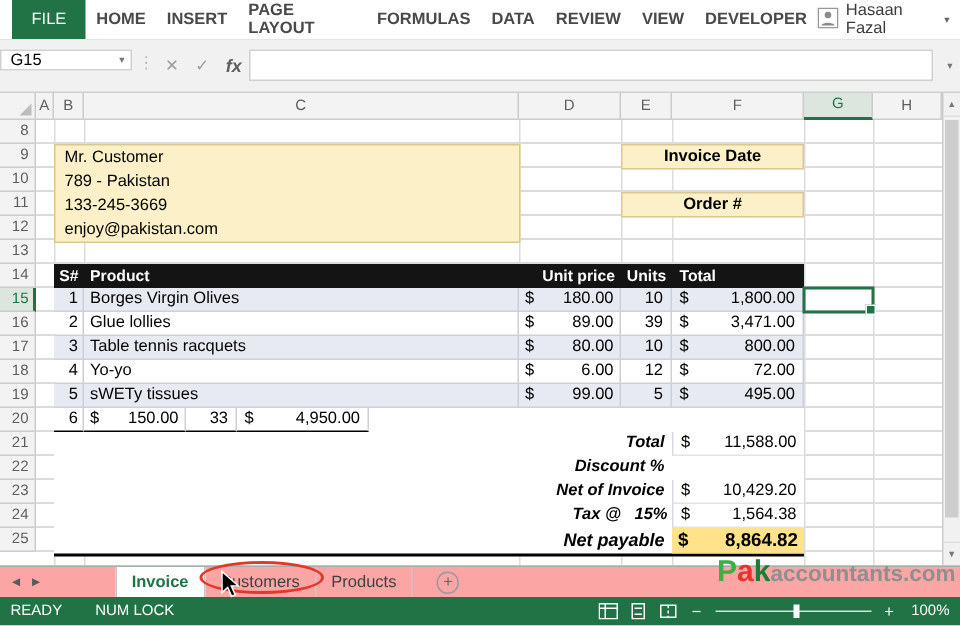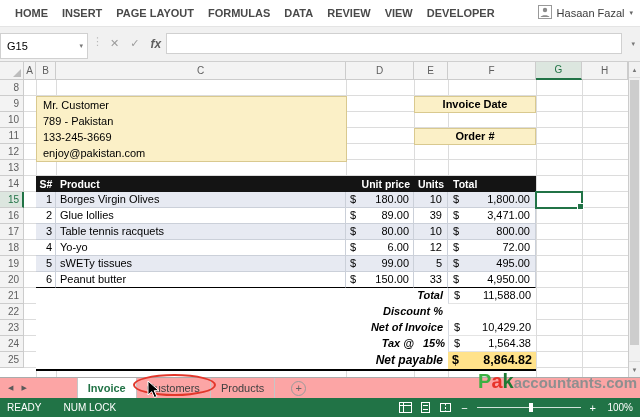--- a/index.html
+++ b/index.html
@@ -8,21 +8,21 @@
 
   
   .ribbon { position:absolute; top:0; left:0; right:0; height:27px; background:#fff; border-bottom:1px solid #E4E4E4; display:flex; align-items:stretch; padding-left:8px; }
   .file-tab { background:#217346; color:#fff; display:flex; align-items:center; padding:0 13px; font-size:11px; cursor:default; }
   .rtab { display:flex; align-items:center; padding:0 7px; font-size:11px; color:#494949;font-weight:bold; }
   .ribbon-right { margin-left:auto; display:flex; align-items:center; gap:5px; padding-right:7px; color:#3b3b3b; font-size:11px; }
   .caret { font-size:7px; color:#666; }
 
   
   .fbar { position:absolute; top:27px; left:0; right:0; height:35px; background:#F1F1F1; border-bottom:1px solid #CFCFCF; }
-  .namebox { position:absolute; left:0; top:6px; width:88px; height:26px; background:#fff; border:1px solid #D0D0D0; display:flex; align-items:center; padding-left:6px; font-size:11px; }
+  .namebox { position:absolute; left:0; top:6px; width:88px; height:14px; background:#fff; border:1px solid #D0D0D0; display:flex; align-items:center; padding-left:6px; font-size:11px; }
   .nb-caret { margin-left:auto; padding-right:4px; font-size:7px; color:#777; }
   .splitter { position:absolute; left:92px; top:8px; color:#B9B9B9; font-size:11px; }
   .fbtns { position:absolute; left:104px; top:6px; height:21px; display:flex; align-items:center; gap:11px; padding:0 6px; }
   .fbtn { color:#9B9B9B; font-size:11px; }
   .fx { font-style:italic; color:#5f5f5f; font-weight:bold; font-size:12px; }
   .finput { position:absolute; left:166px; top:6px; right:18px; height:21px; background:#fff; border:1px solid #D0D0D0; }
   .fb-caret { position:absolute; right:5px; top:13px; font-size:7px; color:#777; }
 
   
   .sheet { position:absolute; top:62px; left:0; width:628px; height:315px; background:#fff; overflow:hidden; }
@@ -107,20 +107,21 @@
   .wsuffix { font-size:15px; color:#8F8F8F; }
   .oval { position:absolute; left:133px; top:374px; width:83px; height:22px; border:2px solid #E2372B; border-radius:50%; z-index:30; }
   .cursor { position:absolute; left:147px; top:380px; z-index:31; }
 </style>
 </head>
 <body>
 
 <div id="page">
 
   <div class="ribbon">
+    <div class="file-tab">FILE</div>
     <div class="rtab">HOME</div>
     <div class="rtab">INSERT</div>
     <div class="rtab">PAGE LAYOUT</div>
     <div class="rtab">FORMULAS</div>
     <div class="rtab">DATA</div>
     <div class="rtab">REVIEW</div>
     <div class="rtab">VIEW</div>
     <div class="rtab">DEVELOPER</div>
     <div class="ribbon-right">
       <span><svg width="14" height="14" viewBox="0 0 14 14">
@@ -272,21 +273,20 @@
             <span>99.00</span>
           </div>
         <div class="c-units">5</div>
         <div class="c-total">
             <span>$</span>
             <span>495.00</span>
           </div>
       </div>
       <div class="tr darkline">
         <div class="c-sn">6</div>
-        <div class="c-prod">Peanut butter</div>
         <div class="c-price">
             <span>$</span>
             <span>150.00</span>
           </div>
         <div class="c-units">33</div>
         <div class="c-total">
             <span>$</span>
             <span>4,950.00</span>
           </div>
       </div>

